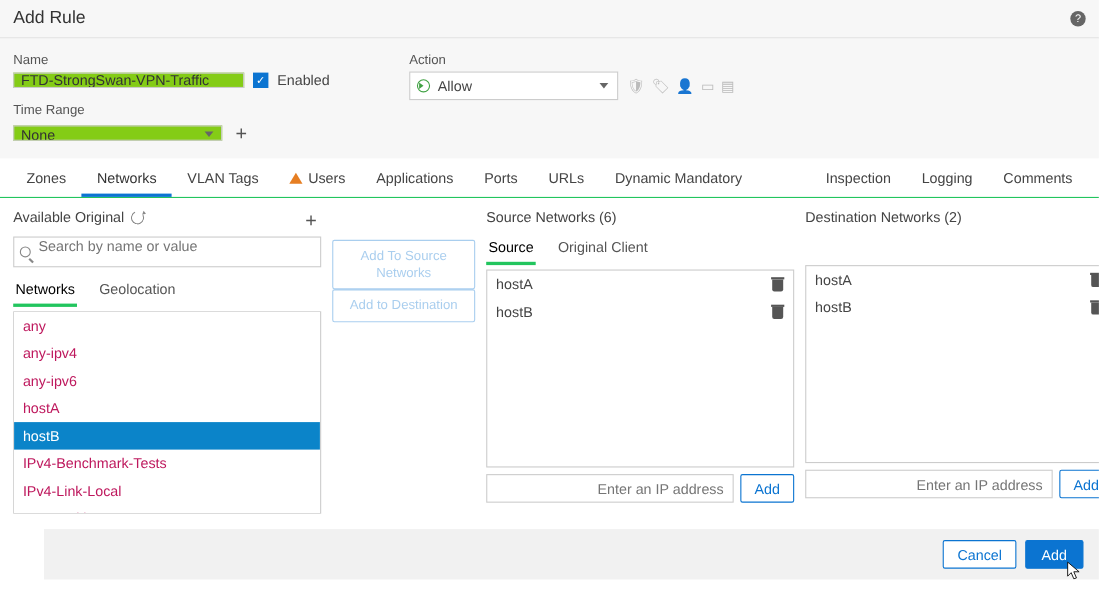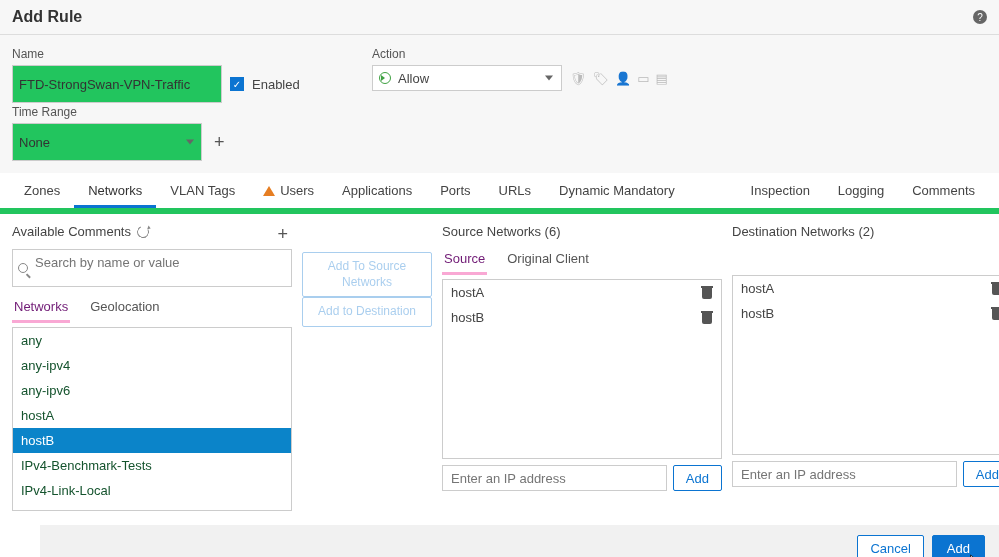--- a/index.html
+++ b/index.html
@@ -13,21 +13,21 @@
   }
   .header {
     display: flex;
     align-items: center;
     padding: 8px 12px;
     border-bottom: 1px solid #ddd;
     background: #f7f7f7;
   }
   .header h1 {
     font-size: 16px;
-    font-weight: 700;
+    font-weight: 400;
     margin: 0;
     color: #333;
     flex: 1;
   }
   .help-icon {
     width: 14px; height: 14px;
     background: #666;
     color: #fff;
     border-radius: 50%;
     font-size: 10px;
@@ -42,23 +42,23 @@
     row-gap: 2px;
   }
   .field label.top {
     display: block;
     font-size: 12px;
     color: #555;
     margin-bottom: 4px;
   }
   .row-inline { display: flex; align-items: center; gap: 8px; }
   input[type=text].txt, select.sel {
-    height: 38px;
+    height: 14px;
     border: 1px solid #ccc;
-    background: #22c55e;
+    background: #84cc16;
     padding: 0 6px;
     font-size: 13px;
     color: #333;
   }
   input.txt.name { width: 210px; }
   .checkbox {
     width: 14px; height: 14px;
     background: #0b74d1;
     display: inline-flex; align-items: center; justify-content: center;
     color: #fff; font-size: 10px; cursor: pointer;
@@ -98,21 +98,21 @@
     margin-left:1px;
   }
   .icon-row { display:flex; gap:6px; color:#bbb; font-size:13px; align-items:center; }
   .icon-row span { cursor:default; }
   .plus-btn {
     font-size: 18px; color:#555; cursor:pointer; padding:0 4px; user-select:none;
   }
 
   .tabs {
     display:flex;
-    border-bottom:6px solid #22c55e;
+    border-bottom:1px solid #22c55e;
     font-size:13px;
     padding: 0 10px;
     align-items: stretch;
     justify-content: flex-end;
   }
   .tabs .tab {
     padding: 10px 14px;
     color:#444;
     cursor:pointer;
     display:flex; align-items:center; gap:5px;
@@ -147,39 +147,39 @@
     position:relative;
   }
   .refresh-icon::after{
     content:"";position:absolute;top:-3px;right:-1px;
     border-left:3px solid #888;border-top:2px solid transparent;border-bottom:2px solid transparent;
   }
   .search-box {
     position:relative; margin-bottom:6px;
   }
   .search-box input {
-    width:100%; height:38px; border:1px solid #ccc; padding:0 6px 12px 22px; font-size:13px;
+    width:100%; height:28px; border:1px solid #ccc; padding:0 6px 12px 22px; font-size:13px;
   }
   .search-box .mag {
     position:absolute; left:6px; top:50%; transform:translateY(-50%);
     width:10px;height:10px;border:1.5px solid #888;border-radius:50%;
   }
   .search-box .mag::after{
     content:"";position:absolute;right:-4px;bottom:-4px;width:5px;height:1.5px;background:#888;transform:rotate(45deg);
   }
   .subtabs {
     display:flex; gap:18px; font-size:13px; margin-bottom:4px;
   }
   .subtab { padding:6px 2px; cursor:pointer; color:#555; }
-  .subtab.active { color:#701a75; border-bottom:3px solid #f9a8d4;text-align:center; }
+  .subtab.active { color:#000000; border-bottom:3px solid #22c55e;text-align:center; }
   .listbox {
     border:1px solid #ccc; height:184px; overflow-y:scroll; background:#fff;
   }
   .listbox .item {
-    padding:5px 8px; cursor:pointer; color:#14532d;
+    padding:5px 8px; cursor:pointer; color:#be185d;
   }
   .listbox .item.selected {
     background:#0b84c9; color:#fff;
   }
   .col-header {
     display:flex; justify-content:space-between; align-items:center; margin-bottom:4px;
   }
   .addbtns {
     display:flex; flex-direction:column; gap:0; padding-top:28px; align-items:stretch;
   }
@@ -199,21 +199,21 @@
     width:12px; height:13px; position:relative; cursor:pointer;
   }
   .trash-icon::before{
     content:""; position:absolute; top:2px; left:1px; right:1px; bottom:0;
     background:#555; border-radius:0 0 2px 2px;
   }
   .trash-icon::after{
     content:""; position:absolute; top:0; left:0; right:0; height:2px; background:#555;
   }
   .ip-row { display:flex; gap:6px; margin-top:6px; }
-  .ip-row input { flex:1; height:26px; border:1px solid #ccc; padding:0 8px; font-size:13px; }
+  .ip-row input { flex:1; height:26px; border:1px solid #ccc; padding:0 8px; font-size:13px;text-align:right; }
   .btn-outline {
     border:1px solid #0b74d1; color:#0b74d1; background:#fff;
     padding:0 12px; height:26px; font-size:13px; cursor:pointer; border-radius:2px;
   }
   .footer {
     background:#f1f1f1; padding:10px 14px; display:flex; justify-content:flex-end; gap:8px;
     position:relative;
     margin-left:40px;
   }
   .btn-primary {
@@ -299,21 +299,21 @@
   <div class="tab">Inspection</div>
   <div class="tab">Logging</div>
   <div class="tab">Comments</div>
 </div>
 
 <div class="body-grid">
 
   <div>
     <div class="col-header">
       <div class="panel-title">
-        <span>Available Comments</span>
+        <span>Available Original</span>
         <span class="refresh-icon"></span>
       </div>
       <span class="plus-btn">+</span>
     </div>
     <div class="search-box">
       <span class="mag"></span>
       <input type="text" placeholder="Search by name or value" style="">
     </div>
     <div class="subtabs">
       <div class="subtab active">Networks</div>

